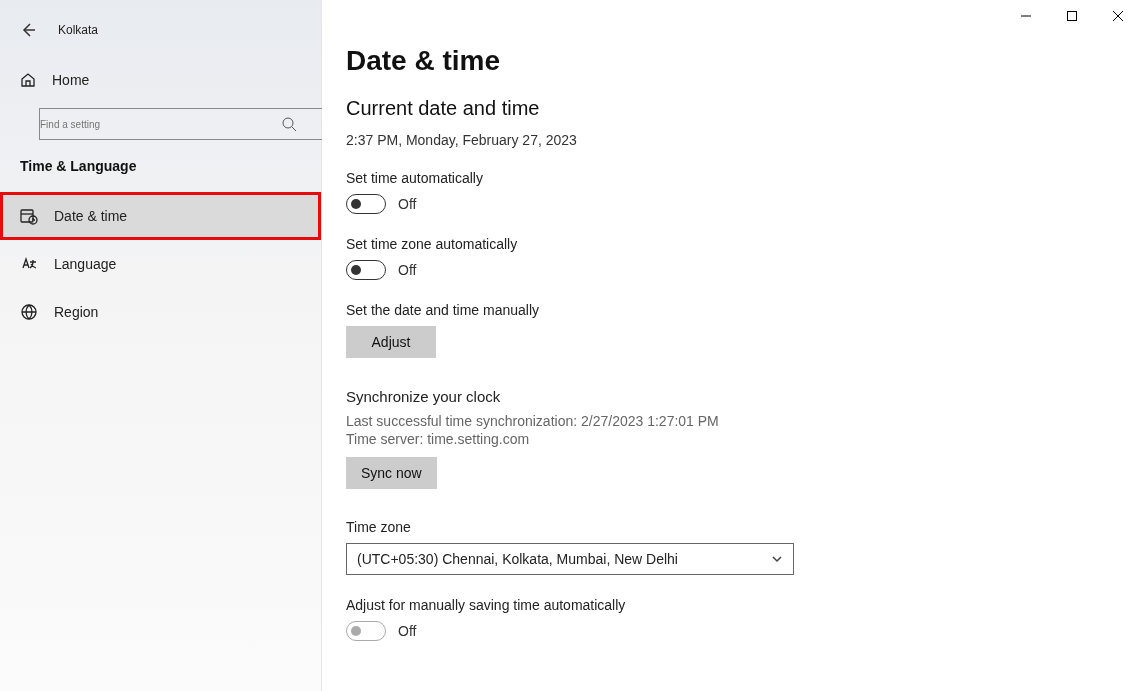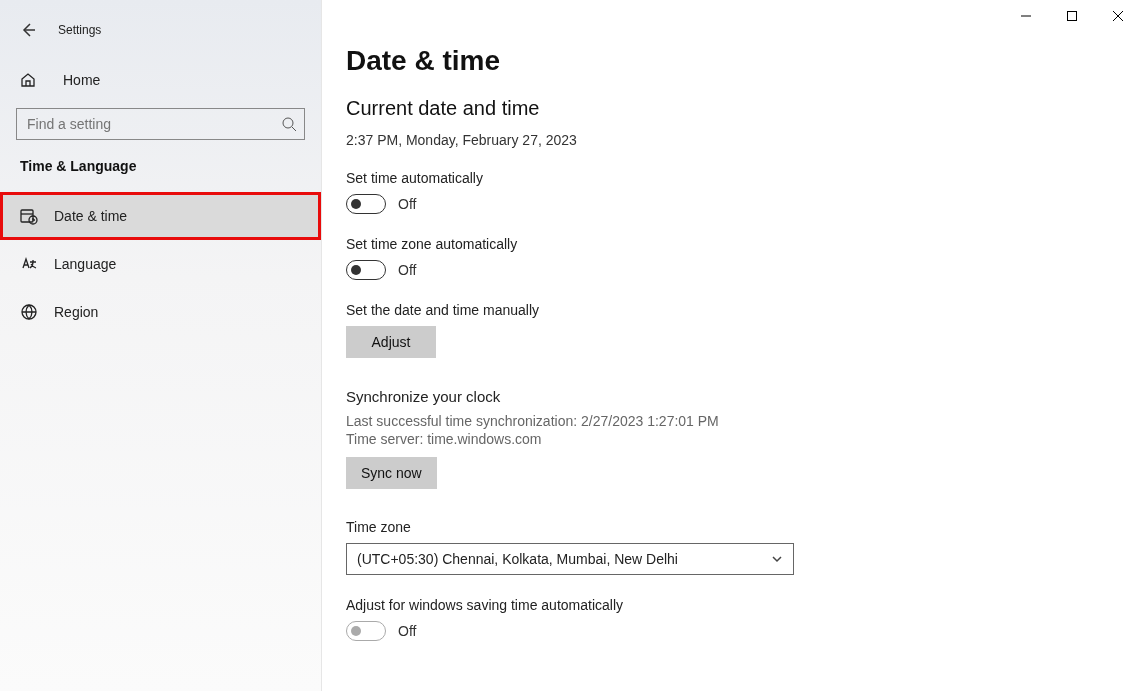--- a/index.html
+++ b/index.html
@@ -11,26 +11,26 @@
 
   .titlebar { position: absolute; top: 0; right: 0; display: flex; }
   .titlebtn { width: 46px; height: 32px; display: flex; align-items: center; justify-content: center; color: #000; font-size: 12px; }
   .titlebtn svg { width: 10px; height: 10px; }
 
   .back-row { display: flex; align-items: center; padding-left: 20px; margin-bottom: 26px; }
   .back-row .arrow { width: 18px; display:flex; align-items:center; }
   .back-row .arrow svg { width: 16px; height: 16px; stroke:#333; }
   .back-title { margin-left: 20px; font-size: 12px; color: #222; }
 
-  .home-row { display: flex; align-items: flex-start; padding: 8px 20px; margin-bottom: 12px; gap: 11px; }
+  .home-row { display: flex; align-items: flex-start; padding: 8px 20px; margin-bottom: 12px; }
   .home-row svg { width: 16px; height: 16px; margin-right: 16px; stroke:#222; fill:none; stroke-width:1.3; }
   .home-label { font-size: 14px; color:#222; }
 
   .search-wrap { margin: 0 16px 18px 16px; position: relative; }
-  .search-input { width: 100%; height: 32px; border: 1px solid #888; background: transparent; padding: 0 32px 0 10px; font-size: 14px; color:#555; outline:none; }
+  .search-input { width: 100%; height: 32px; border: 1px solid #888; background: transparent; padding: 0 32px 0 0; font-size: 10px; color:#555; outline:none;margin-left:23px; }
   .search-icon { position:absolute; right:8px; top:8px; width:16px; height:16px; stroke:#555; fill:none; }
 
   .section-title { font-size: 14px; font-weight: 600; padding: 0 20px; margin-bottom: 18px; color:#111; }
 
   .nav-item { display:flex; align-items:center; height:48px; padding-left:20px; font-size:14px; color:#222; }
   .nav-item svg { width:18px; height:18px; margin-right:16px; stroke:#222; fill:none; stroke-width:1.3; }
   .nav-item.selected { background:#dadada; outline:3px solid #e80b0b; outline-offset:-3px; }
 
   .page-title { font-size: 28px; font-weight: 600; color:#111; margin-bottom: 20px; }
   .section-h { font-size: 20px; color:#111; margin-bottom: 12px; font-weight:400; }
@@ -60,21 +60,21 @@
 
 <div class="window">
   <div class="sidebar">
     <div class="back-row">
       <span class="arrow">
         <svg viewBox="0 0 16 16">
             <path d="M10 2 L4 8 L10 14" stroke-width="1.5" fill="none"></path>
             <path d="M4 8 H15" stroke-width="1.5"></path>
           </svg>
       </span>
-      <span class="back-title">Settings</span>
+      <span class="back-title">Kolkata</span>
     </div>
 
     <div class="home-row">
       <svg viewBox="0 0 16 16">
           <path d="M2 7 L8 2 L14 7 V14 H2 Z"></path>
           <path d="M6 14 V9 H10 V14"></path>
         </svg>
       <span class="home-label">Home</span>
     </div>
 
@@ -161,36 +161,36 @@
       </div>
 
       <div class="block">
         <div class="label14">Set the date and time manually</div>
         <button class="btn">Adjust</button>
       </div>
 
       <div class="block" style="margin-top:30px">
         <div class="label14" style="font-size:15px">Synchronize your clock</div>
         <div class="body-text muted" style="margin-top:6px">Last successful time synchronization: 2/27/2023 1:27:01 PM</div>
-        <div class="body-text muted" style="margin-top:2px;margin-bottom:10px">Time server: time.windows.com</div>
+        <div class="body-text muted" style="margin-top:2px;margin-bottom:10px">Time server: time.setting.com</div>
         <button class="btn">Sync now</button>
       </div>
 
       <div class="block" style="margin-top:30px">
         <div class="label14">Time zone</div>
         <div class="dropdown">
           <span>(UTC+05:30) Chennai, Kolkata, Mumbai, New Delhi</span>
           <svg viewBox="0 0 12 12">
               <path d="M2 4 L6 8 L10 4" stroke-width="1.5"></path>
             </svg>
         </div>
       </div>
 
       <div class="block">
-        <div class="label14 disabled-text">Adjust for windows saving time automatically</div>
+        <div class="label14 disabled-text">Adjust for manually saving time automatically</div>
         <div class="toggle-row">
           <div class="toggle disabled">
               <div class="knob"></div>
             </div>
           <span class="toggle-label disabled-text">Off</span>
         </div>
       </div>
     </div>
 
   </div>

